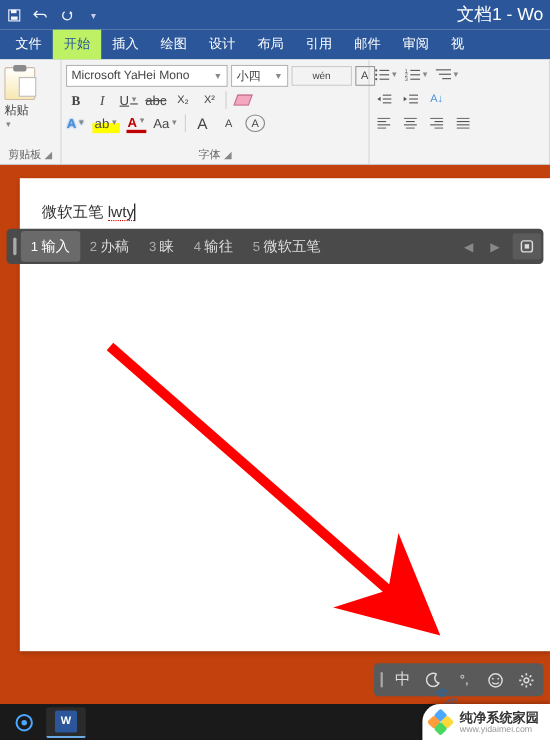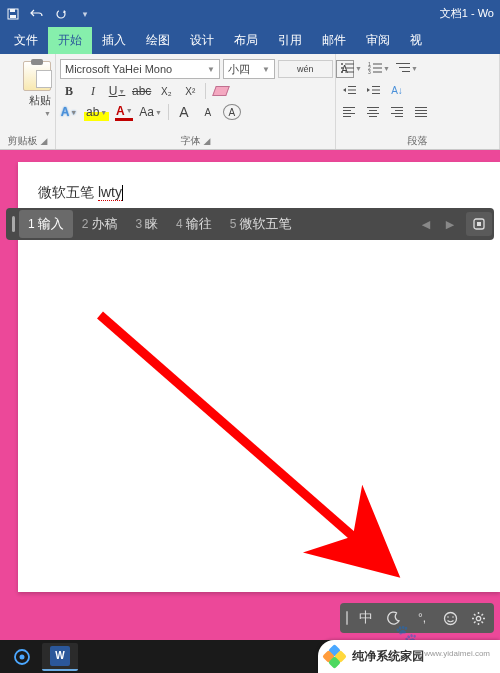--- a/index.html
+++ b/index.html
@@ -2,69 +2,69 @@
 <html><head>
 <meta charset="utf-8">
 <style>
 *{margin:0;padding:0;box-sizing:border-box;font-family:"Microsoft YaHei",Arial,sans-serif;user-select:none}
 body{width:500px;height:673px;background:#f0f0f0;position:relative;overflow:hidden}
 
 
 .titlebar{height:27px;background:#2b579a;display:flex;align-items:center;padding:0 6px;color:#fff;font-size:11px}
 .titlebar .qat{display:flex;gap:10px;align-items:center}
 .titlebar .qat span{width:14px;height:14px;display:flex;align-items:center;justify-content:center;opacity:.95}
-.titlebar .doc{margin-left:auto;font-size:11px}
+.titlebar .doc{margin-left:auto;font-size:16px}
 
 
 .tabs{height:27px;background:#2b579a;display:flex;align-items:flex-end;padding-left:4px;color:#fff;font-size:12px}
 .tab{padding:5px 10px;cursor:pointer}
-.tab.active{background:#86efac;color:#2b579a}
+.tab.active{background:#bef264;color:#2b579a}
 
 
 .ribbon{height:96px;background:#f3f3f3;border-bottom:1px solid #c8c8c8;display:flex}
 .group{border-right:1px solid #d8d8d8;display:flex;flex-direction:column;padding:3px 4px 0}
 .group .content{flex:1;display:flex;align-items:flex-start;gap:3px}
 .group .label{height:16px;font-size:10px;color:#666;text-align:center;display:flex;align-items:center;justify-content:center;gap:3px}
 .group .label .launcher{font-size:9px;color:#888}
 
 
 .g-clip{width:56px}
-.paste{width:48px;display:flex;flex-direction:column;align-items:flex-end;gap:2px;padding-top:4px}
+.paste{width:48px;display:flex;flex-direction:column;align-items:flex-start;gap:2px;padding-top:4px}
 .paste-icon{width:28px;height:30px;background:linear-gradient(#fff,#f8e8b0);border:1px solid #cba;border-radius:2px;position:relative}
 .paste-icon::before{content:"";position:absolute;top:-3px;left:7px;width:12px;height:6px;background:#8a8a8a;border-radius:2px}
 .paste-icon::after{content:"";position:absolute;bottom:2px;right:-2px;width:14px;height:16px;background:#fff;border:1px solid #bbb}
 .paste-label{font-size:11px;color:#444}
 
 
 .g-font{width:280px}
 .g-font .content{flex-direction:column;gap:3px;padding-top:2px}
 .row{display:flex;align-items:center;gap:3px}
 .combo{height:20px;border:1px solid #b5b5b5;background:#fff;display:flex;align-items:center;font-size:11px;padding:0 4px;color:#444}
 .combo .dd{margin-left:auto;font-size:8px;color:#888}
-.combo.font{width:160px}
+.combo.font{width:147px}
 .combo.size{width:52px}
 .btn{min-width:18px;height:18px;display:flex;align-items:center;justify-content:center;font-size:12px;color:#444;cursor:pointer;position:relative}
 .btn .dd{font-size:7px;color:#888;margin-left:1px}
 .btn.b{font-weight:bold;font-family:"Times New Roman"}
 .btn.i{font-style:italic;font-family:"Times New Roman"}
 .btn.u{text-decoration:underline;font-family:"Times New Roman"}
 .btn.strike{text-decoration:line-through}
 .btn.sub{font-size:10px}
 .btn.sup{font-size:10px}
 .btn.red{color:#c00000}
 .btn.hilite{background:linear-gradient(180deg,transparent 50%,#ffff00 50%);padding:0 2px}
 .sep{width:1px;height:16px;background:#d0d0d0}
 .eraser{width:14px;height:10px;background:#f4a8c0;transform:skewX(-20deg);border:1px solid #c07090}
 
 
 .g-para{flex:1}
 .g-para .content{flex-direction:column;gap:4px;padding-top:2px}
 
 
-.doc-area{position:absolute;top:150px;left:0;right:0;bottom:33px;background:#ec4899;overflow:hidden}
+.doc-area{position:absolute;top:150px;left:0;right:0;bottom:33px;background:#c2410c;overflow:hidden}
 .page{position:absolute;top:12px;left:18px;right:0;height:430px;background:#fff;box-shadow:0 2px 4px rgba(0,0,0,.2)}
 .page-content{padding:22px 20px;font-size:14px;color:#333}
 .typed{border-bottom:1px dotted #c00}
 .cursor{display:inline-block;width:1px;height:16px;background:#000;vertical-align:middle;animation:blink 1s infinite}
 @keyframes blink{50%{opacity:0}}
 
 
 .ime{position:absolute;top:208px;left:6px;right:6px;height:32px;background:#4a4a4a;border-radius:4px;display:flex;align-items:center;padding:0 2px;color:#ddd;font-size:13px}
 .cand{padding:0 9px;height:28px;display:flex;align-items:center;gap:3px;border-radius:3px}
 .cand.sel{background:#6a6a6a;color:#fff}
@@ -91,21 +91,21 @@
 .paw{position:absolute;bottom:28px;left:395px;color:#ccc;font-size:18px;opacity:.5}
 
 
 .watermark{position:absolute;bottom:0;right:0;height:33px;background:#fff;border-top-left-radius:16px;display:flex;align-items:center;padding:0 10px 0 6px;gap:6px;font-size:12px;color:#333;box-shadow:-1px -1px 3px rgba(0,0,0,.2)}
 .wm-logo{width:22px;height:22px;position:relative}
 .wm-logo span{position:absolute;width:9px;height:9px;border-radius:2px;transform:rotate(45deg)}
 .wm-logo .a{background:#4aa8ff;top:0;left:6px}
 .wm-logo .b{background:#ff9c3c;top:6px;left:0}
 .wm-logo .c{background:#ffd83c;top:6px;left:12px}
 .wm-logo .d{background:#4cd860;top:12px;left:6px}
-.wm-text{display:flex;line-height:1.1}
+.wm-text{display:flex;flex-direction:column;line-height:1.1}
 .wm-text .t1{font-weight:bold;font-size:12px}
 .wm-text .t2{font-size:8px;color:#999}
 
 svg{display:block}
 </style>
 </head>
 <body>
 
 <div class="titlebar">
   <div class="qat">
@@ -302,23 +302,20 @@
         <div class="btn">
             <svg width="12" height="10">
               <rect y="0" width="12" height="1" fill="#555"></rect>
               <rect y="3" width="12" height="1" fill="#555"></rect>
               <rect y="6" width="12" height="1" fill="#555"></rect>
               <rect y="9" width="12" height="1" fill="#555"></rect>
             </svg>
           </div>
       </div>
     </div>
-    <div class="label">
-        <span>段落</span>
-      </div>
   </div>
 
 </div>
 
 <div class="doc-area">
   <div class="page">
     <div class="page-content">
       <span>微软五笔 </span><span class="typed">lwty</span><span class="cursor"></span>
     </div>
   </div>

